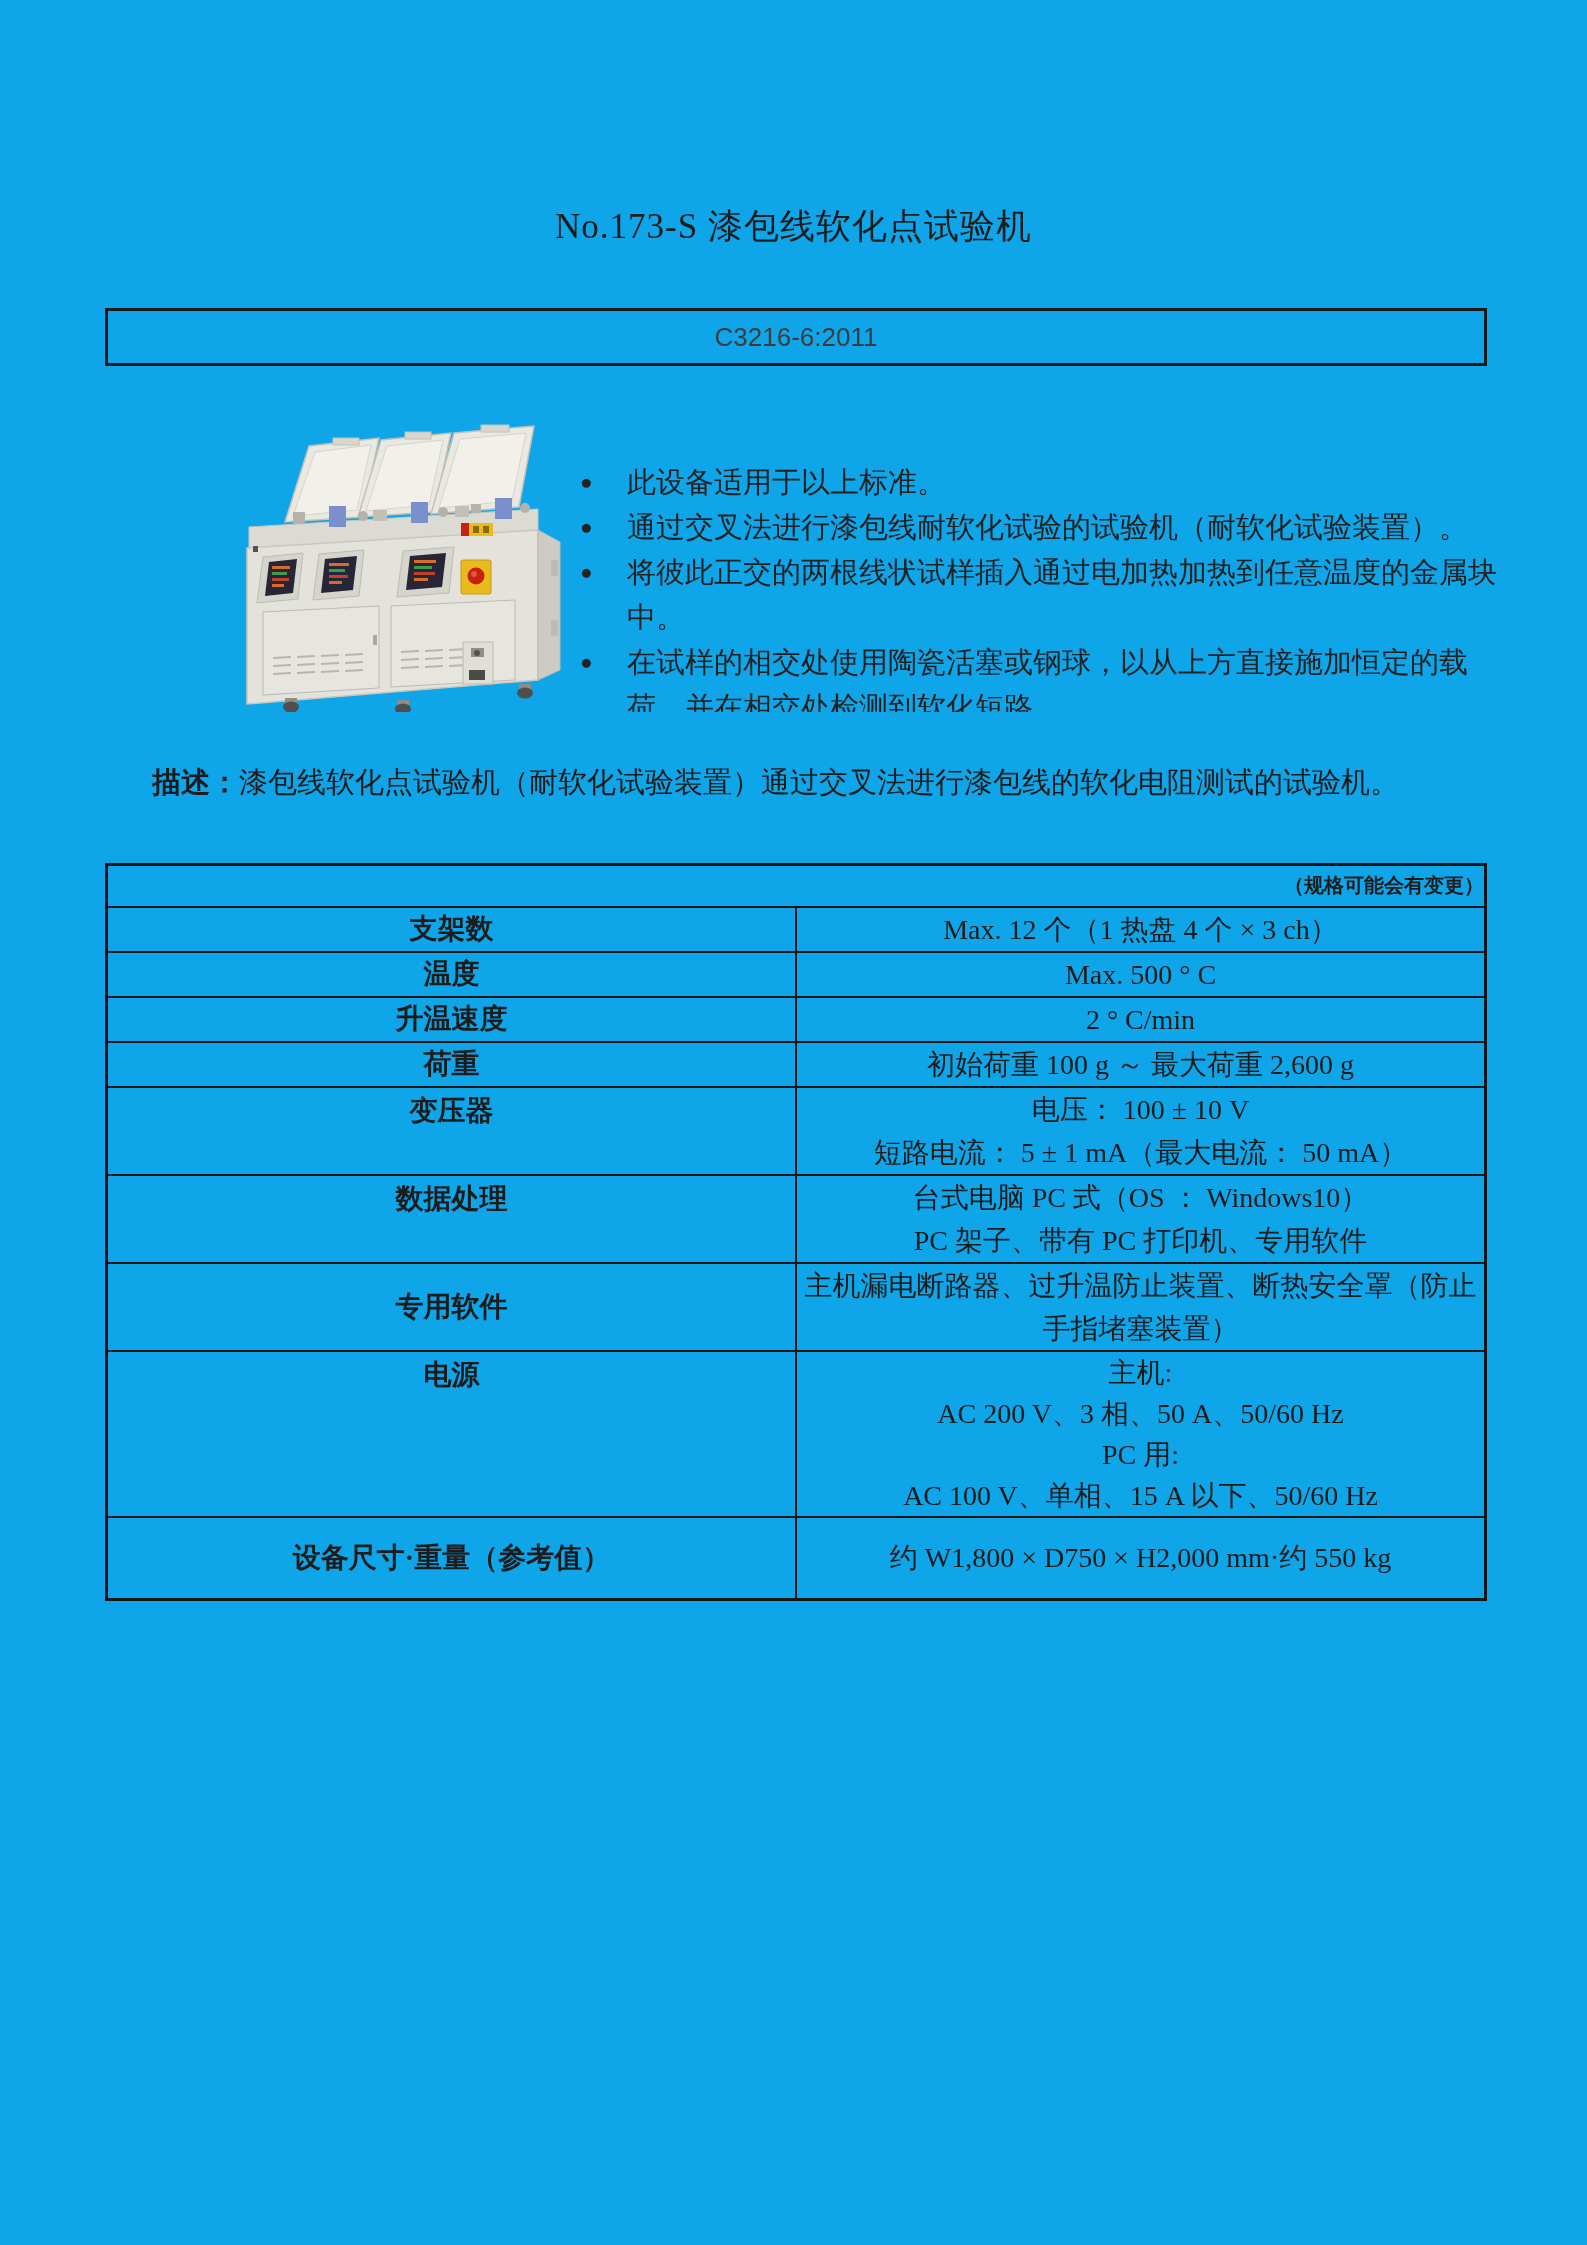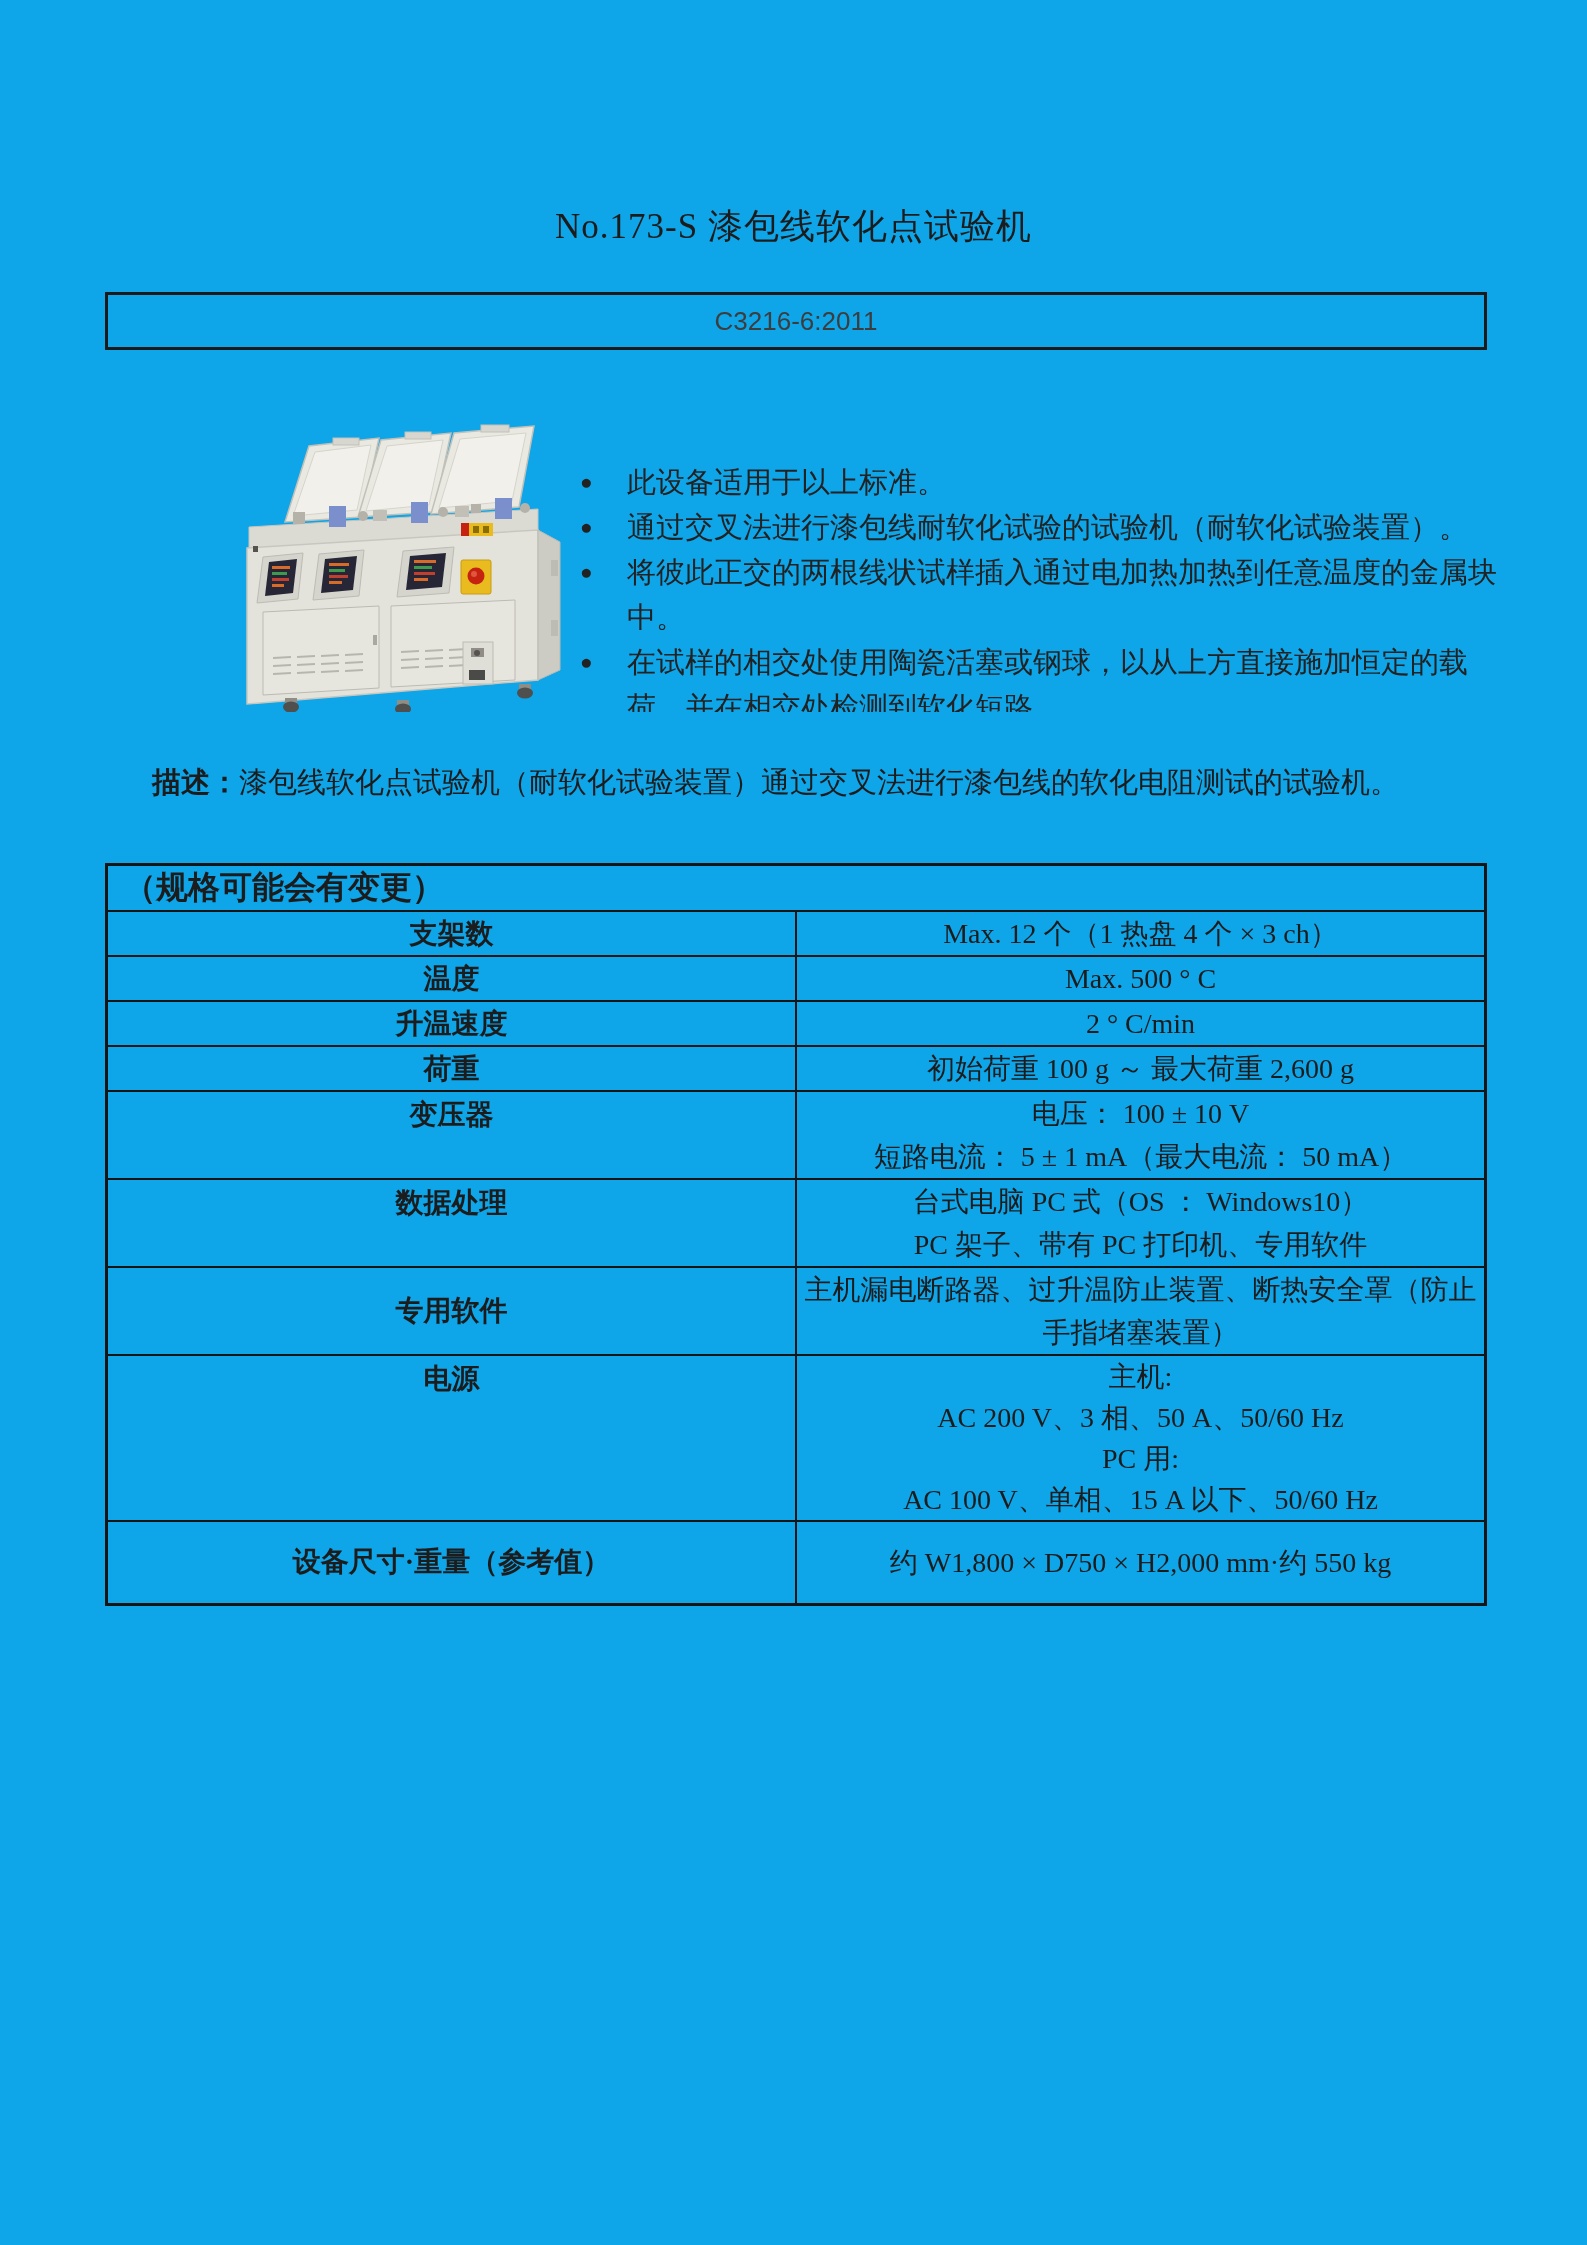--- a/index.html
+++ b/index.html
@@ -22,21 +22,21 @@
     text-align: center;
     font-size: 35px;
     font-weight: 400;
     letter-spacing: 1px;
     white-space: nowrap;
   }
 
   
   .std-box {
     position: absolute;
-    left: 105px; top: 292px;
+    left: 105px; top: 308px;
     width: 1382px; height: 58px;
     border: 3px solid #1a1a1a;
     line-height: 52px;
     text-align: center;
     font-family: "Liberation Sans", "DejaVu Sans", sans-serif;
     font-size: 26px;
     color: #3d3d3d;
   }
 
   
@@ -78,22 +78,22 @@
     table-layout: fixed;
     border: 3px solid #151515;
   }
   .spec-table td {
     border: 2px solid #151515;
     padding: 0;
     vertical-align: middle;
   }
   .spec-table .note-cell {
     font-weight: 700;
-    font-size: 32px;
-    text-align: left;
+    font-size: 20px;
+    text-align: right;
     padding-left: 16px;
   }
   .spec-table .lbl {
     width: 368px;
     font-weight: 700;
     font-size: 28px;
     text-align: center;
   }
   .spec-table .lbl.top { vertical-align: top; padding-top: 2px; line-height: 41px; }
   .spec-table .val { font-size: 28px; text-align: center; }

